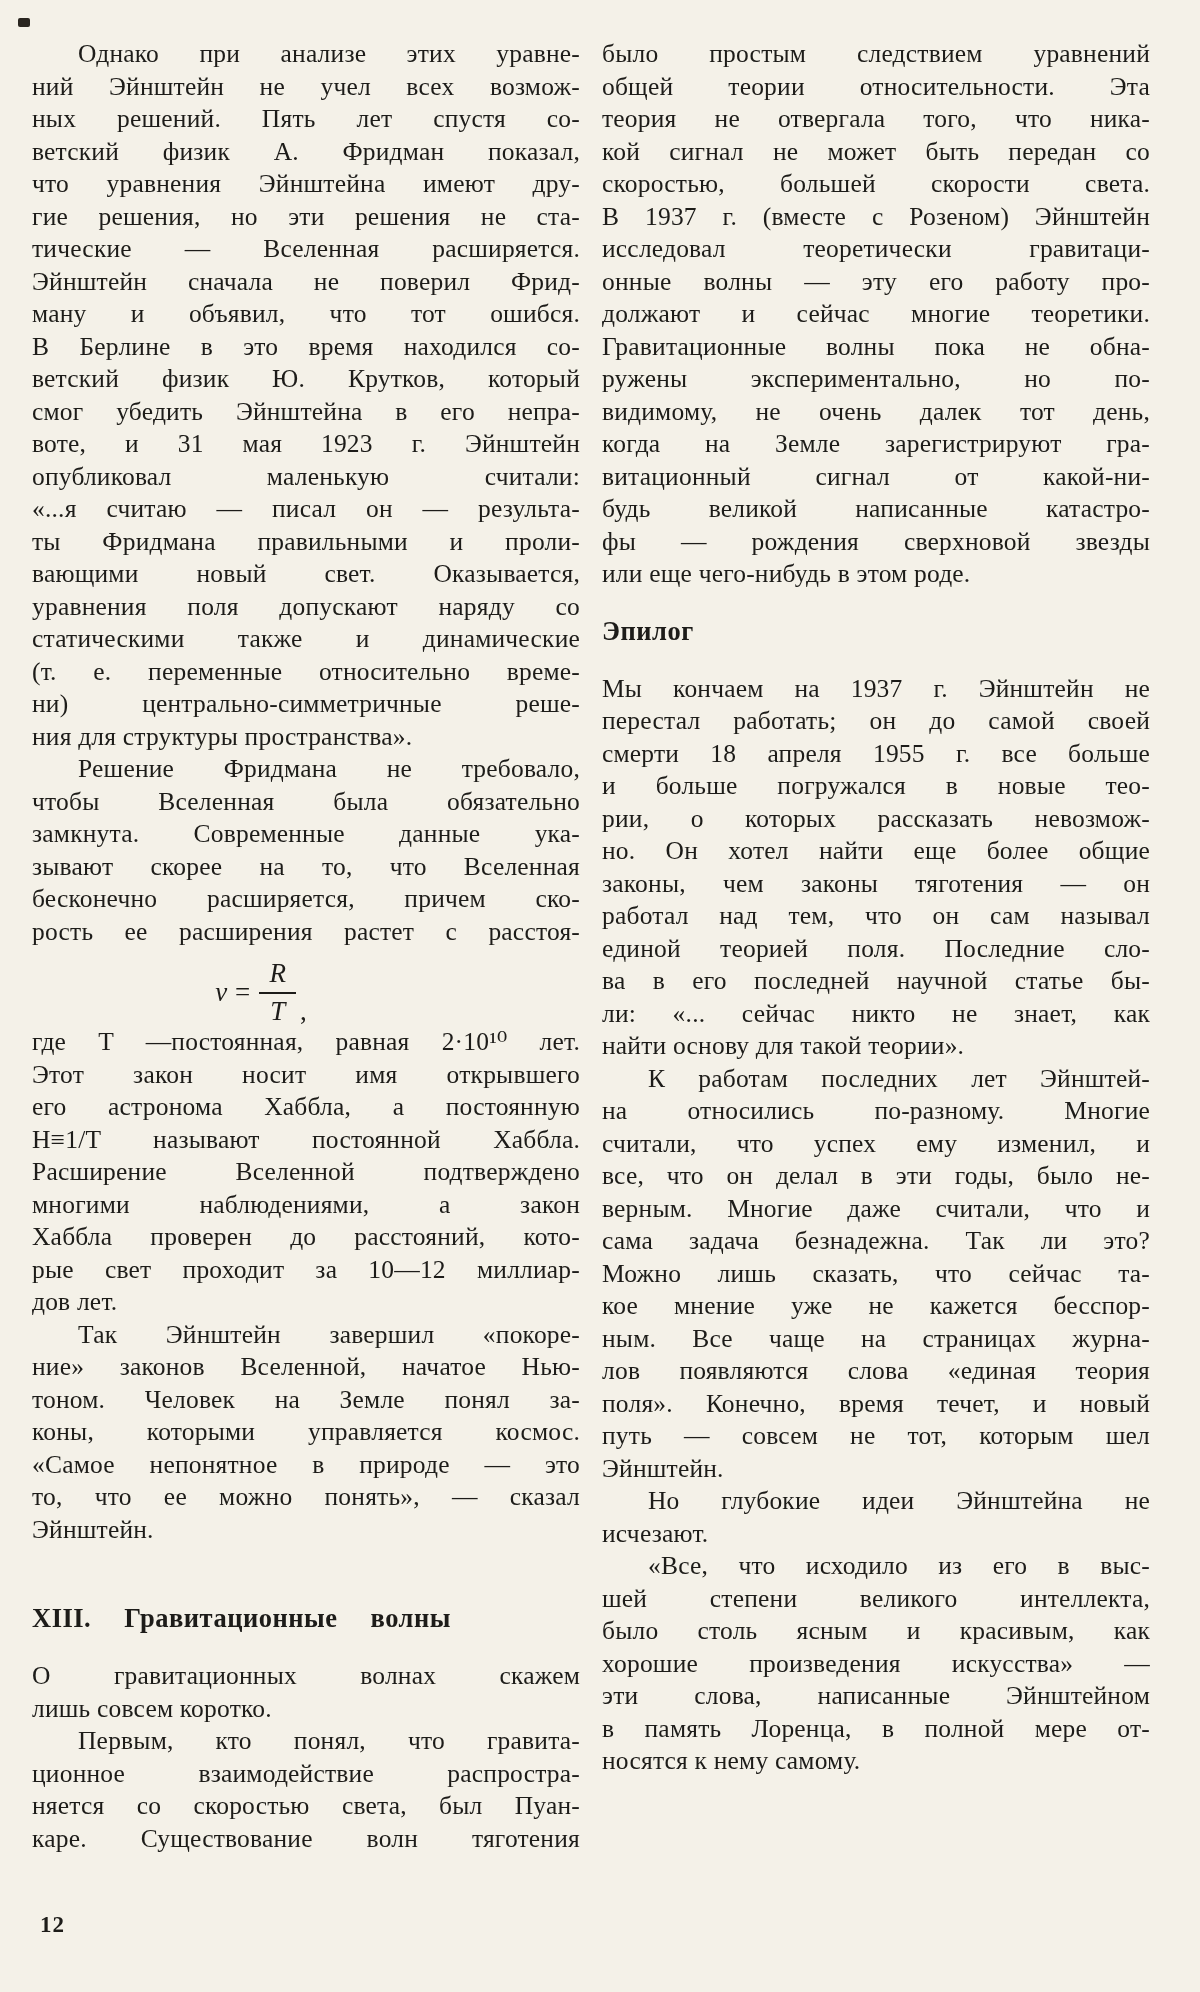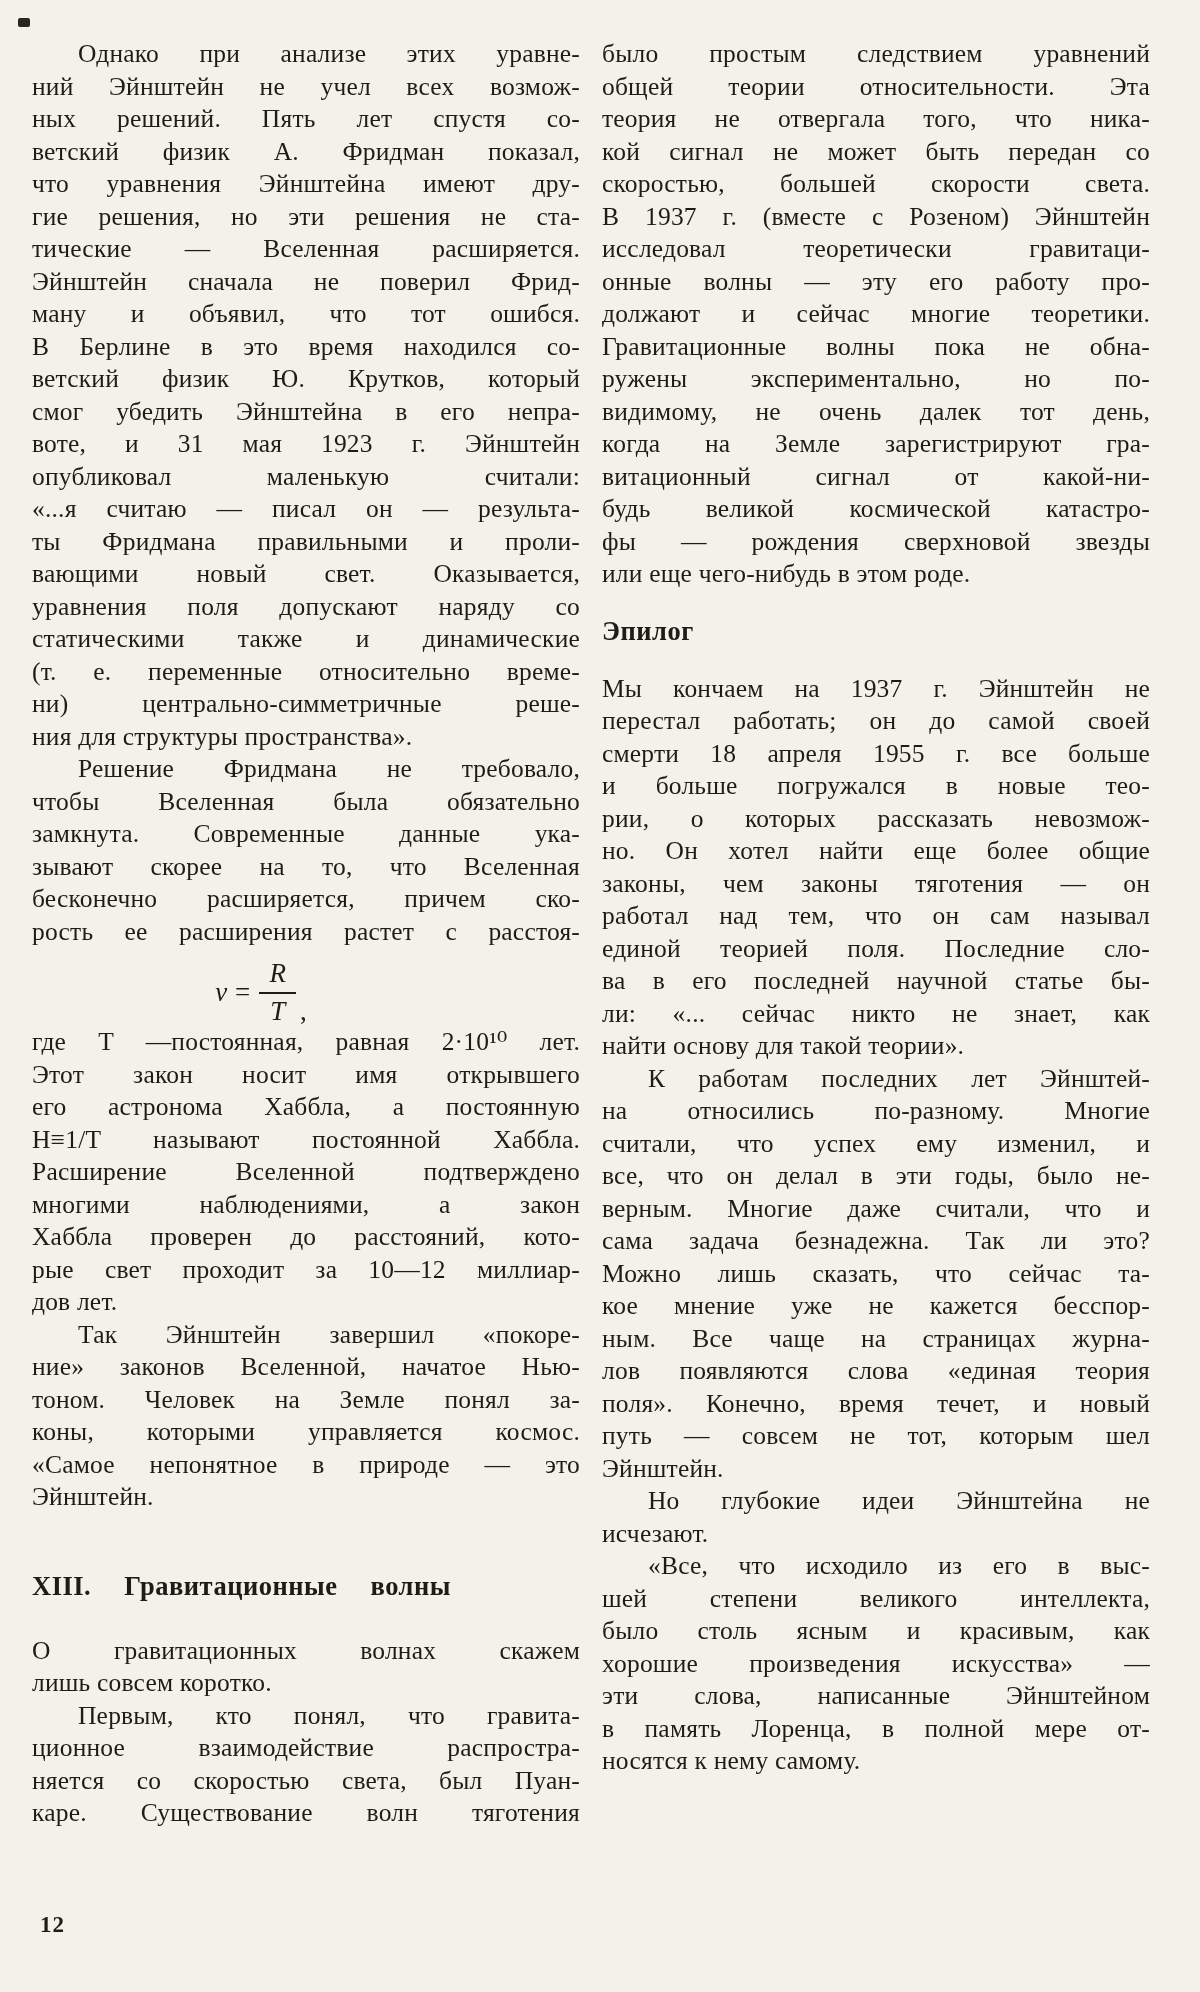--- a/index.html
+++ b/index.html
@@ -30,21 +30,21 @@
   }
   .line.last { text-align-last:left; white-space:normal; }
   .line.indent { text-indent:46px; }
   .heading {
     font-weight:bold;
     font-size:26.5px;
     line-height:32px;
   }
   .heading.chapter {
     margin-top:56px;
-    margin-bottom:33px;
+    margin-bottom:26px;
     word-spacing:26px;
     letter-spacing:0.5px;
   }
   .heading.epilog {
     margin-top:24px;
     margin-bottom:26px;
     letter-spacing:0.5px;
   }
   .formula {
     text-align:center;
@@ -129,20 +129,21 @@
       <div class="line">Хаббла проверен до расстояний, кото-</div>
       <div class="line">рые свет проходит за 10—12 миллиар-</div>
       <div class="line last">дов лет.</div>
     </div>
     <div class="para">
       <div class="line indent">Так Эйнштейн завершил «покоре-</div>
       <div class="line">ние» законов Вселенной, начатое Нью-</div>
       <div class="line">тоном. Человек на Земле понял за-</div>
       <div class="line">коны, которыми управляется космос.</div>
       <div class="line">«Самое непонятное в природе — это</div>
+      <div class="line">то, что ее можно понять», — сказал</div>
       <div class="line last">Эйнштейн.</div>
     </div>
     <div class="heading chapter">XIII. Гравитационные волны</div>
     <div class="para">
       <div class="line">О гравитационных волнах скажем</div>
       <div class="line last">лишь совсем коротко.</div>
     </div>
     <div class="para">
       <div class="line indent">Первым, кто понял, что гравита-</div>
       <div class="line">ционное взаимодействие распростра-</div>
@@ -159,21 +160,21 @@
       <div class="line">скоростью, большей скорости света.</div>
       <div class="line">В 1937 г. (вместе с Розеном) Эйнштейн</div>
       <div class="line">исследовал теоретически гравитаци-</div>
       <div class="line">онные волны — эту его работу про-</div>
       <div class="line">должают и сейчас многие теоретики.</div>
       <div class="line">Гравитационные волны пока не обна-</div>
       <div class="line">ружены экспериментально, но по-</div>
       <div class="line">видимому, не очень далек тот день,</div>
       <div class="line">когда на Земле зарегистрируют гра-</div>
       <div class="line">витационный сигнал от какой-ни-</div>
-      <div class="line">будь великой космической катастро-</div>
+      <div class="line">будь великой написанные катастро-</div>
       <div class="line">фы — рождения сверхновой звезды</div>
       <div class="line last">или еще чего-нибудь в этом роде.</div>
     </div>
     <div class="heading epilog">Эпилог</div>
     <div class="para">
       <div class="line">Мы кончаем на 1937 г. Эйнштейн не</div>
       <div class="line">перестал работать; он до самой своей</div>
       <div class="line">смерти 18 апреля 1955 г. все больше</div>
       <div class="line">и больше погружался в новые тео-</div>
       <div class="line">рии, о которых рассказать невозмож-</div>

